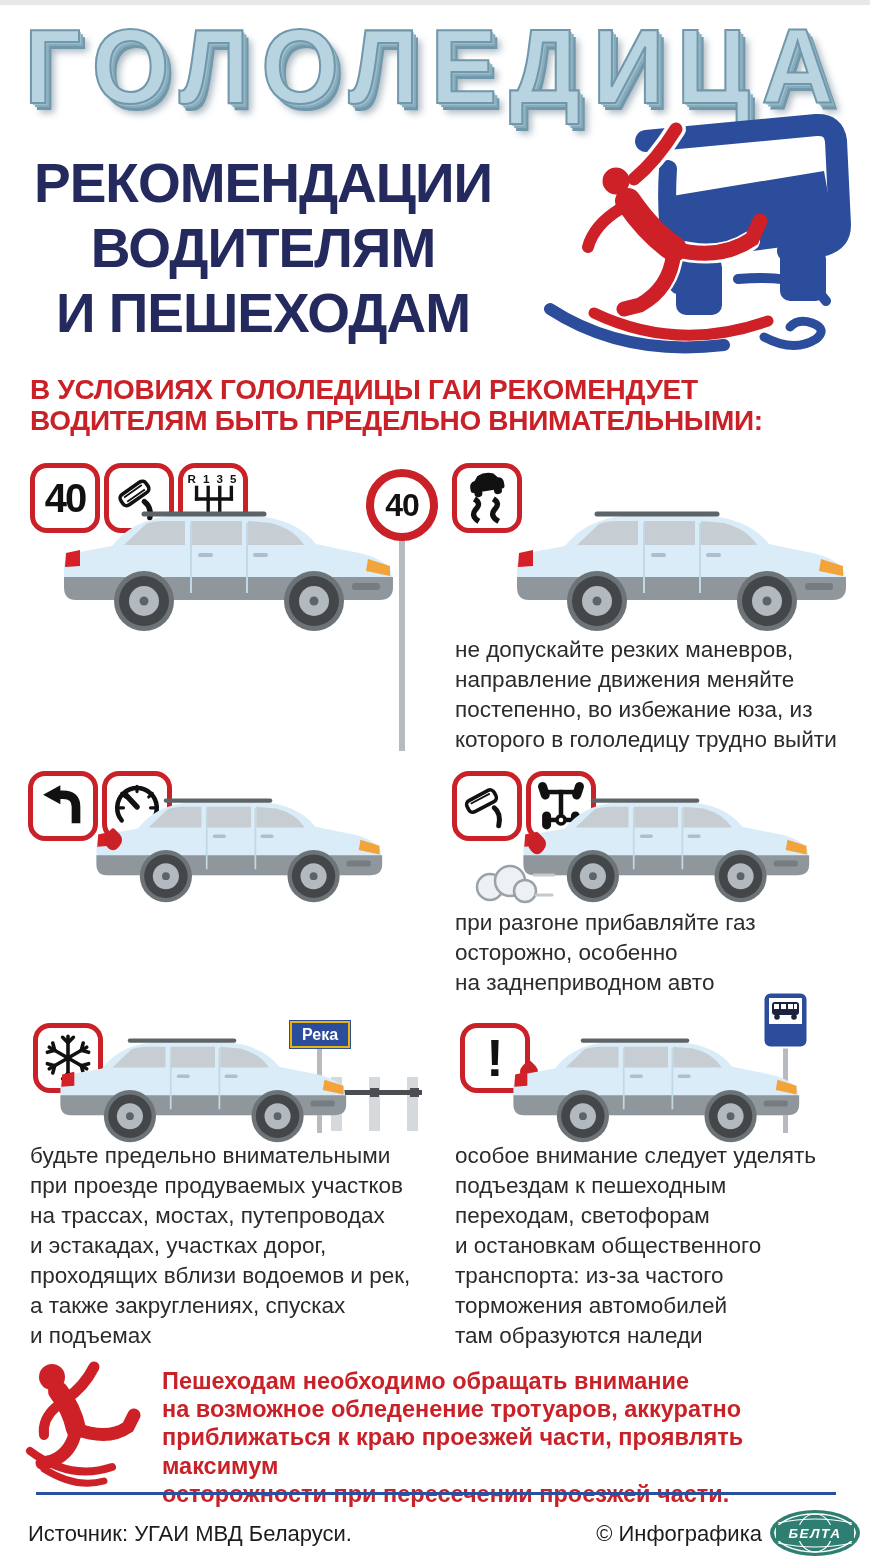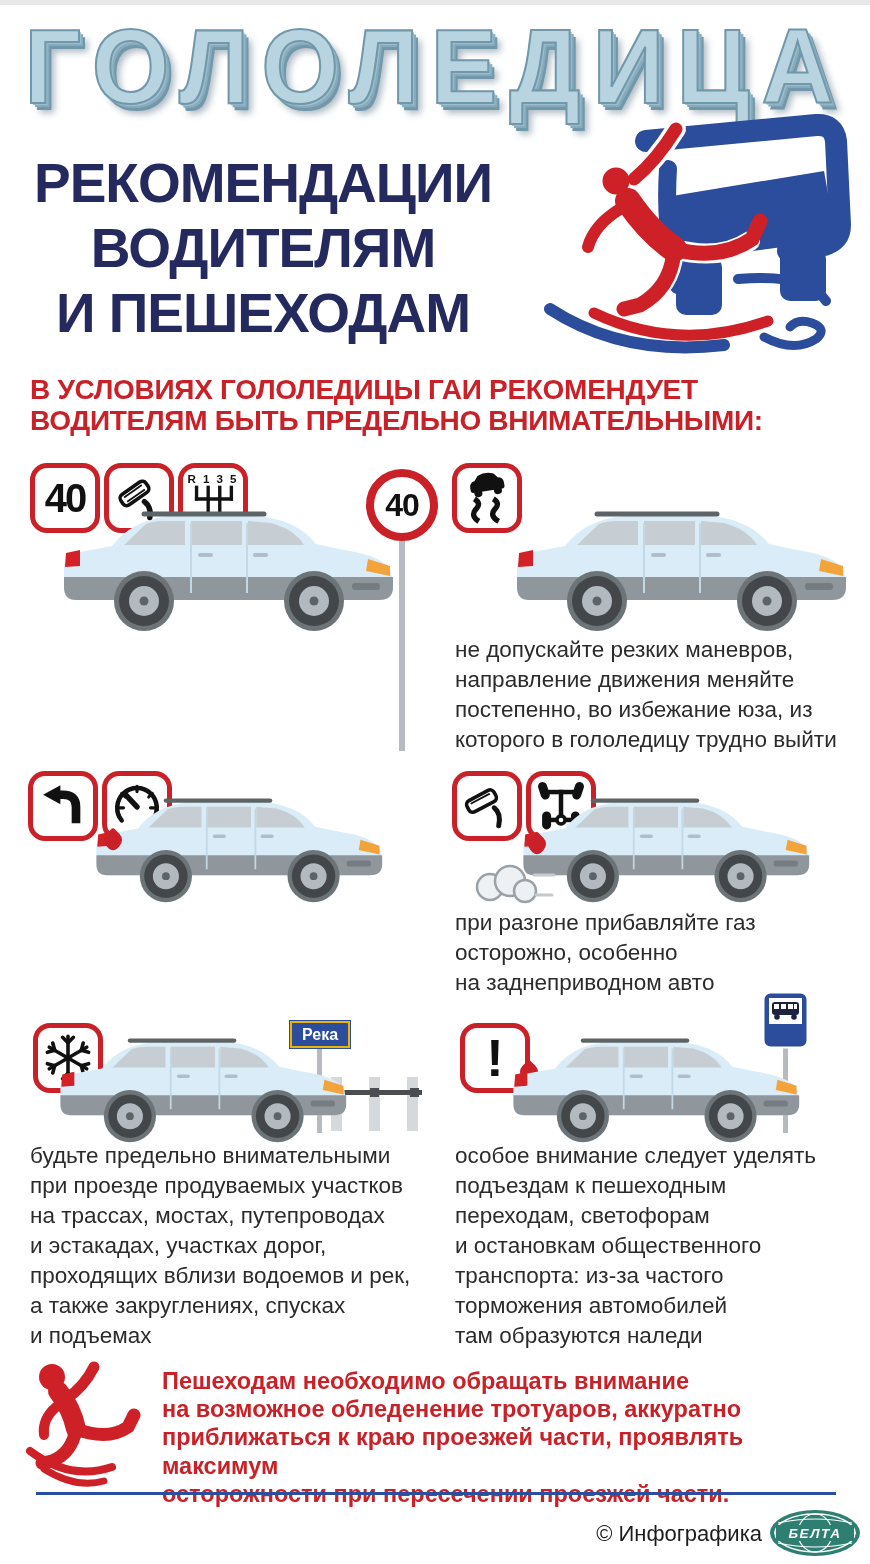--- a/index.html
+++ b/index.html
@@ -379,20 +379,21 @@
     </g>
   </svg>
 
   <div class="abs note-text pre">Пешеходам необходимо обращать внимание
 на возможное обледенение тротуаров, аккуратно
 приближаться к краю проезжей части, проявлять максимум
 осторожности при пересечении проезжей части.</div>
 
   <div class="abs divider"></div>
 
+  <div class="abs footer-text" style="left:28px;top:1516px">Источник: УГАИ МВД Беларуси.</div>
   <div class="abs footer-text" style="right:108px;top:1516px">© Инфографика</div>
 
   <svg class="abs" style="left:768px;top:1503px" width="94" height="50" viewBox="0 0 94 50">
     <ellipse cx="47" cy="25" rx="45" ry="23" fill="#2e7f72"></ellipse>
     <ellipse cx="47" cy="25" rx="40" ry="19" fill="none" stroke="#fff" stroke-width="1.5"></ellipse>
     <ellipse cx="47" cy="25" rx="17" ry="19" fill="none" stroke="#fff" stroke-width="1.2"></ellipse>
     <path d="M10 15 Q47 7 84 15 M10 35 Q47 43 84 35 M6 25 H88" stroke="#fff" stroke-width="1.2" fill="none"></path>
     <rect x="8" y="17" width="78" height="16" fill="#2e7f72"></rect>
     <text x="47" y="30" text-anchor="middle" font-size="13.5" font-weight="bold" font-style="italic" font-family="Liberation Sans,sans-serif" fill="#fff" letter-spacing="1.5">БЕЛТА</text>
   </svg>

